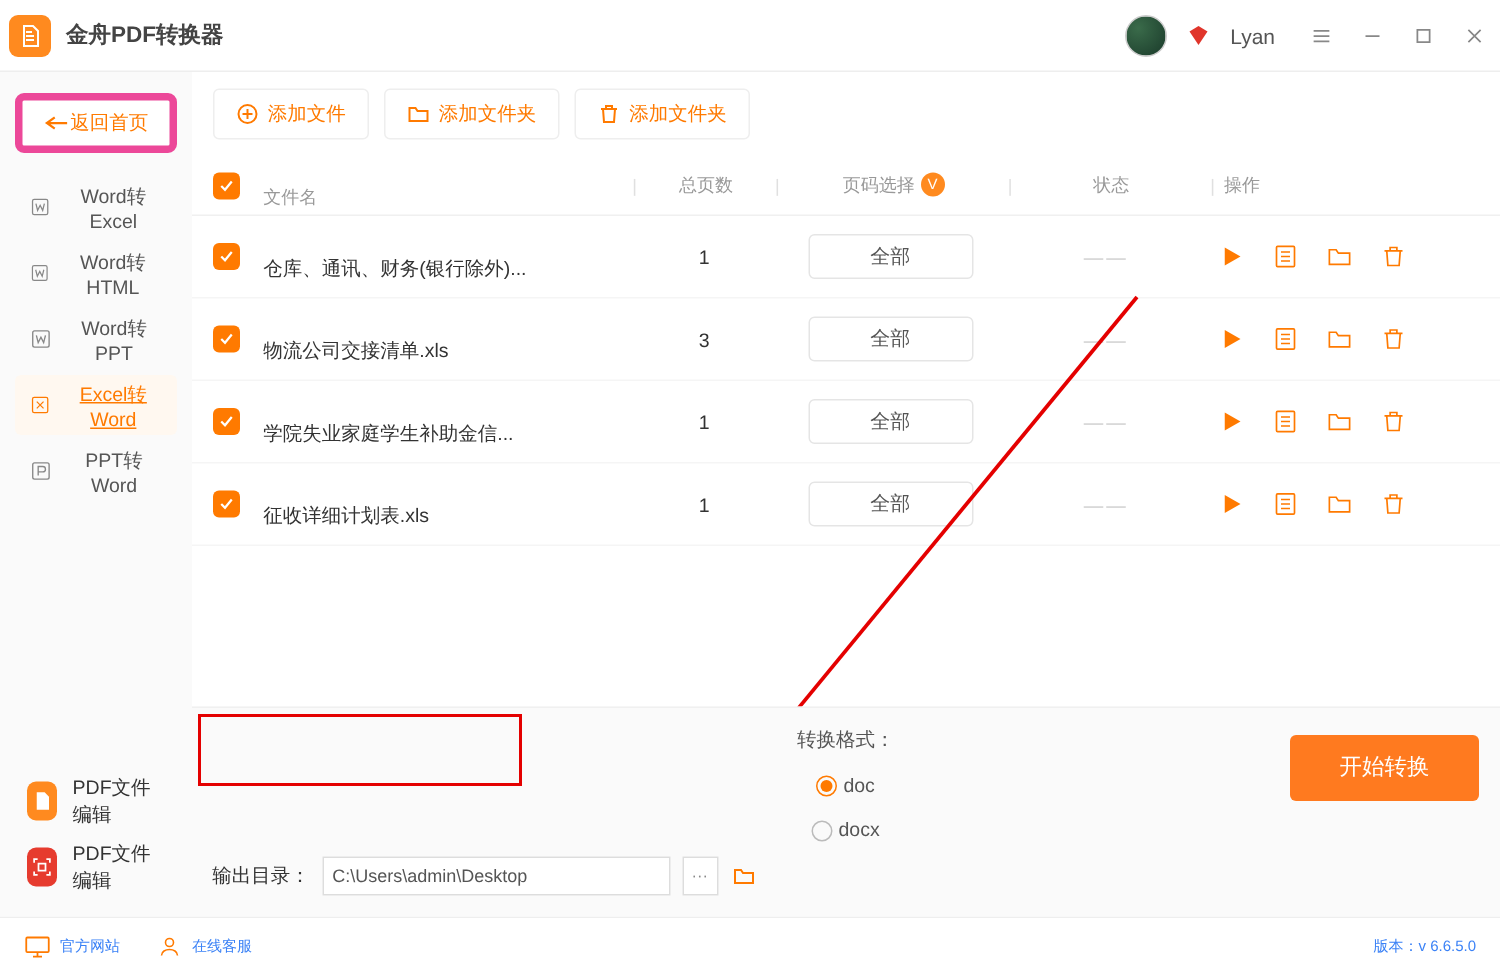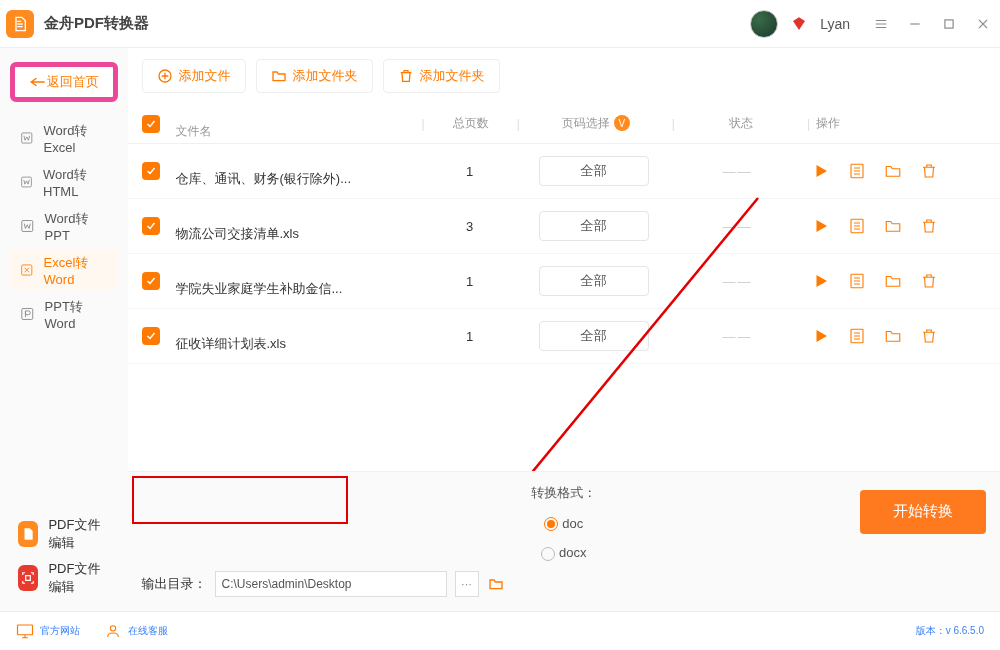--- a/index.html
+++ b/index.html
@@ -13,22 +13,22 @@
 .avatar { width: 28px; height: 28px; border-radius: 50%; background: radial-gradient(circle at 30% 30%, #3a6b4a, #1a3a2a); border: 1px solid #ccc; }
 .diamond { width: 18px; height: 18px; }
 .username { font-size: 14px; color: #555; margin-right: 8px; }
 .winbtn { width: 22px; height: 22px; display: flex; align-items: center; justify-content: center; color: #888; cursor: pointer; }
 .winbtn svg { width: 14px; height: 14px; }
 
 .main { display: flex; height: 563px; }
 .sidebar { width: 166px; padding: 14px 10px; display: flex; flex-direction: column; gap: 4px; background: #fafafa; }
 .home-btn { height: 40px; border: 5px solid #ec4899; border-radius: 6px; display: flex; align-items: center; justify-content: center; gap: 0; background: #fff; color: #ff7a00; cursor: pointer; margin-bottom: 12px; }
 .home-btn svg { width: 18px; height: 14px; fill: none; stroke: #ff7a00; stroke-width: 2; }
-.side-item { height: 40px; display: flex; align-items: center; gap: 10px; padding: 0 10px; border-radius: 4px; color: #555; cursor: pointer; }
-.side-item.active { color: #ff7a00; background: #fff8f0; }
+.side-item { height: 40px; display: flex; align-items: center; gap: 10px; padding: 0 10px; border-radius: 4px; color: #555; cursor: pointer; text-align: center; }
+.side-item.active { color: #ff7a00; background: #fff8f0; text-decoration: underline; }
 .side-item svg { width: 16px; height: 16px; }
 .sidebar-bottom { margin-top: auto; display: flex; flex-direction: column; gap: 6px; }
 .feature-btn { height: 38px; display: flex; align-items: center; gap: 10px; padding: 0 8px; border-radius: 6px; cursor: pointer; }
 .feature-btn .ficon { width: 26px; height: 26px; border-radius: 6px; display: flex; align-items: center; justify-content: center; }
 .ficon.orange { background: #ff8a1f; }
 .ficon.red { background: #e63b2e; }
 .ficon svg { width: 14px; height: 14px; fill: #fff; }
 
 .content { flex: 1; display: flex; flex-direction: column; position: relative; }
 .toolbar { height: 56px; display: flex; align-items: center; gap: 10px; padding: 0 14px; }

